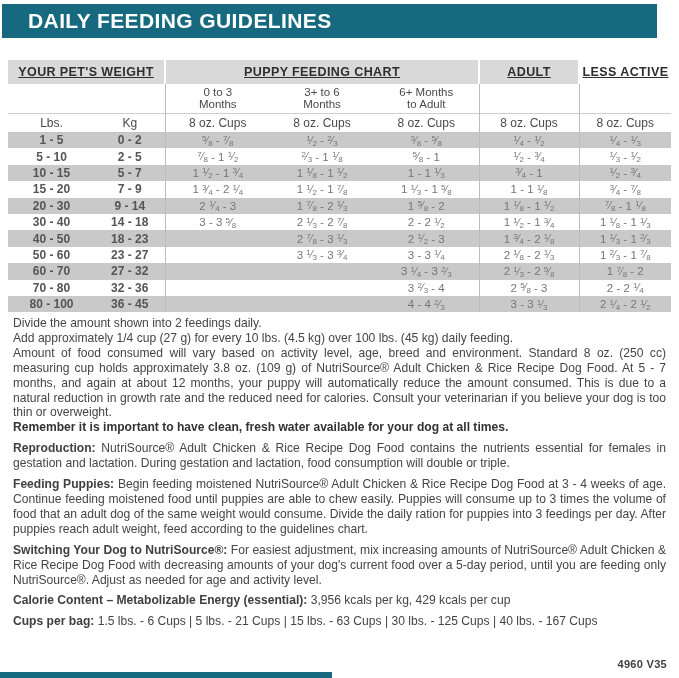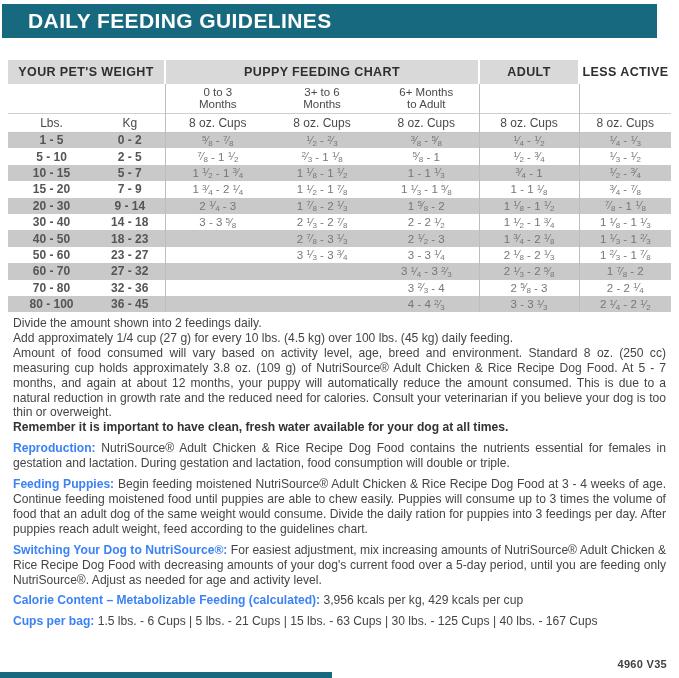--- a/index.html
+++ b/index.html
@@ -22,21 +22,21 @@
   .banner h1{color:#fff;font-size:21px;font-weight:bold;letter-spacing:.4px;white-space:nowrap;}
 
   
   .tbl-wrap{position:absolute;top:60px;left:8px;width:663px;}
   table{border-collapse:collapse;table-layout:fixed;width:663px;}
   col.c0{width:87px}col.c1{width:70px}col.c2{width:105px}col.c3{width:104px}
   col.c4{width:105px}col.c5{width:100px}col.c6{width:92px}
   th,td{text-align:center;vertical-align:middle;overflow:hidden;}
 
   tr.group-row th{background:var(--header-gray);height:24px;font-size:12.5px;
-    font-weight:bold;color:#2e2e2e;letter-spacing:.4px;}
+    font-weight:bold;color:#2e2e2e;letter-spacing:.4px;text-decoration:underline;}
   tr.group-row th.gap{border-left:2px solid #fff;}
   tr.group-row th.white-bg{background:#fff;}
 
   tr.month-row td{height:29px;font-size:11.5px;color:#4a4a4a;
     white-space:pre-line;line-height:12.5px;padding-top:0;}
   tr.unit-row td{height:19px;font-size:12px;color:#4a4a4a;
     border-top:1px solid #cfcfcf;border-bottom:1px solid #c4c4c4;}
 
   td.sec{border-left:1px solid var(--line-gray);}
   tr.data-row td{height:16.4px;font-size:11.5px;color:var(--text-light);}
@@ -47,21 +47,21 @@
   .frac .n{font-size:8px;vertical-align:3.5px;}
   .frac .sl{font-size:10.5px;}
   .frac .d{font-size:8px;vertical-align:-1.5px;}
 
   
   .text-col{position:absolute;top:316px;left:13px;width:653px;
     font-size:12.1px;line-height:14.9px;color:#454545;}
   .just{text-align:justify;}
   .bold{font-weight:bold;color:#333;}
   .section{margin-top:6px;}
-  .section b{color:#3b82f6;}
+  .section b{color:#404040;}
 
   .footer-code{position:absolute;right:12px;bottom:8px;font-size:11px;
     font-weight:bold;color:#3f3f3f;letter-spacing:.3px;margin-top:9px;}
   .bottom-strip{position:absolute;left:0;bottom:0;width:332px;height:6px;background:var(--teal);}
 </style>
 </head>
 <body>
 
 <div class="banner">
   <h1>DAILY FEEDING GUIDELINES</h1>
@@ -213,18 +213,18 @@
 
 <div class="text-col">
   <p>Divide the amount shown into 2 feedings daily.</p>
   <p>Add approximately 1/4 cup (27 g) for every 10 lbs. (4.5 kg) over 100 lbs. (45 kg) daily feeding.</p>
   <p class="just">Amount of food consumed will vary based on activity level, age, breed and environment. Standard 8 oz. (250 cc) measuring cup holds approximately 3.8 oz. (109 g) of NutriSource® Adult Chicken &amp; Rice Recipe Dog Food. At 5 - 7 months, and again at about 12 months, your puppy will automatically reduce the amount consumed. This is due to a natural reduction in growth rate and the reduced need for calories. Consult your veterinarian if you believe your dog is too thin or overweight.</p>
   <p class="bold">Remember it is important to have clean, fresh water available for your dog at all times.</p>
 
   <p class="section just"><b>Reproduction:</b><span> NutriSource® Adult Chicken &amp; Rice Recipe Dog Food contains the nutrients essential for females in gestation and lactation. During gestation and lactation, food consumption will double or triple.</span></p>
   <p class="section just"><b>Feeding Puppies:</b><span> Begin feeding moistened NutriSource® Adult Chicken &amp; Rice Recipe Dog Food at 3 - 4 weeks of age. Continue feeding moistened food until puppies are able to chew easily. Puppies will consume up to 3 times the volume of food that an adult dog of the same weight would consume. Divide the daily ration for puppies into 3 feedings per day. After puppies reach adult weight, feed according to the guidelines chart.</span></p>
   <p class="section just"><b>Switching Your Dog to NutriSource®:</b><span> For easiest adjustment, mix increasing amounts of NutriSource® Adult Chicken &amp; Rice Recipe Dog Food with decreasing amounts of your dog's current food over a 5-day period, until you are feeding only NutriSource®. Adjust as needed for age and activity level.</span></p>
-  <p class="section"><b>Calorie Content – Metabolizable Feeding (calculated):</b><span> 3,956 kcals per kg, 429 kcals per cup</span></p>
+  <p class="section"><b>Calorie Content – Metabolizable Energy (essential):</b><span> 3,956 kcals per kg, 429 kcals per cup</span></p>
   <p class="section"><b>Cups per bag:</b><span> 1.5 lbs. - 6 Cups  |  5 lbs. - 21 Cups  |  15 lbs. -  63 Cups  |  30 lbs. -  125 Cups  |  40 lbs. - 167 Cups</span></p>
 </div>
 
 <div class="footer-code">4960 V35</div>
 <div class="bottom-strip"></div>
 
 </body></html>

